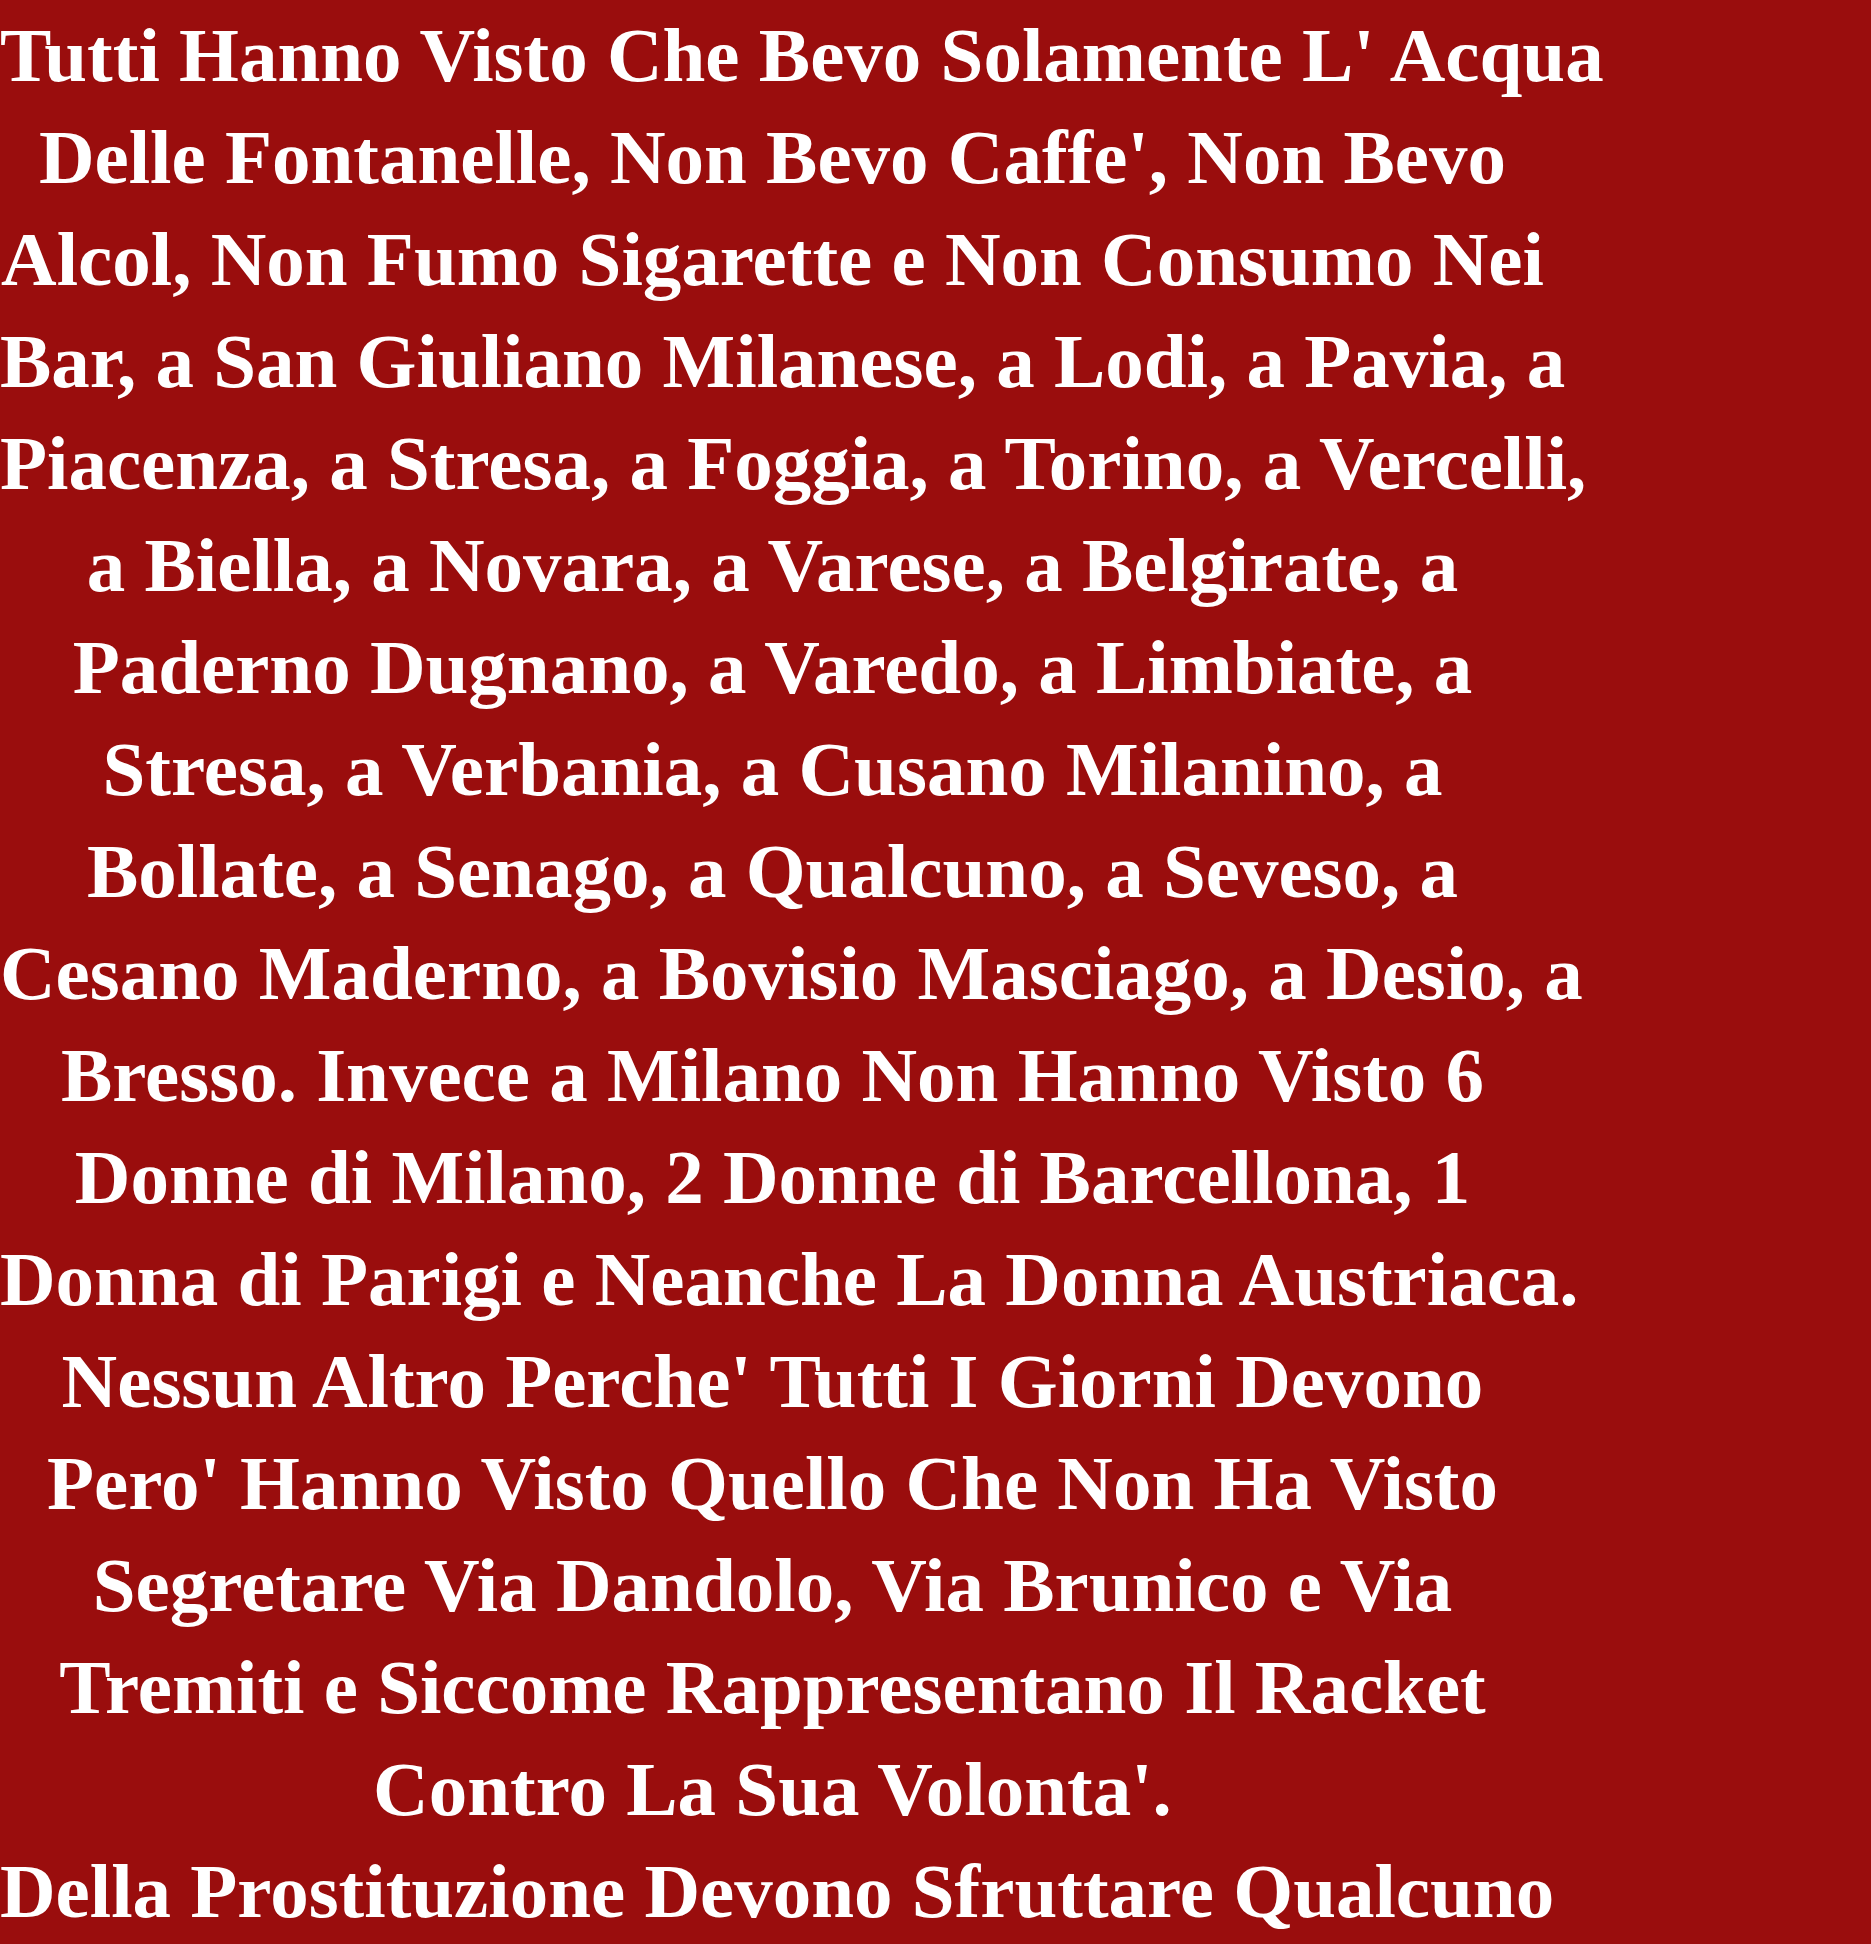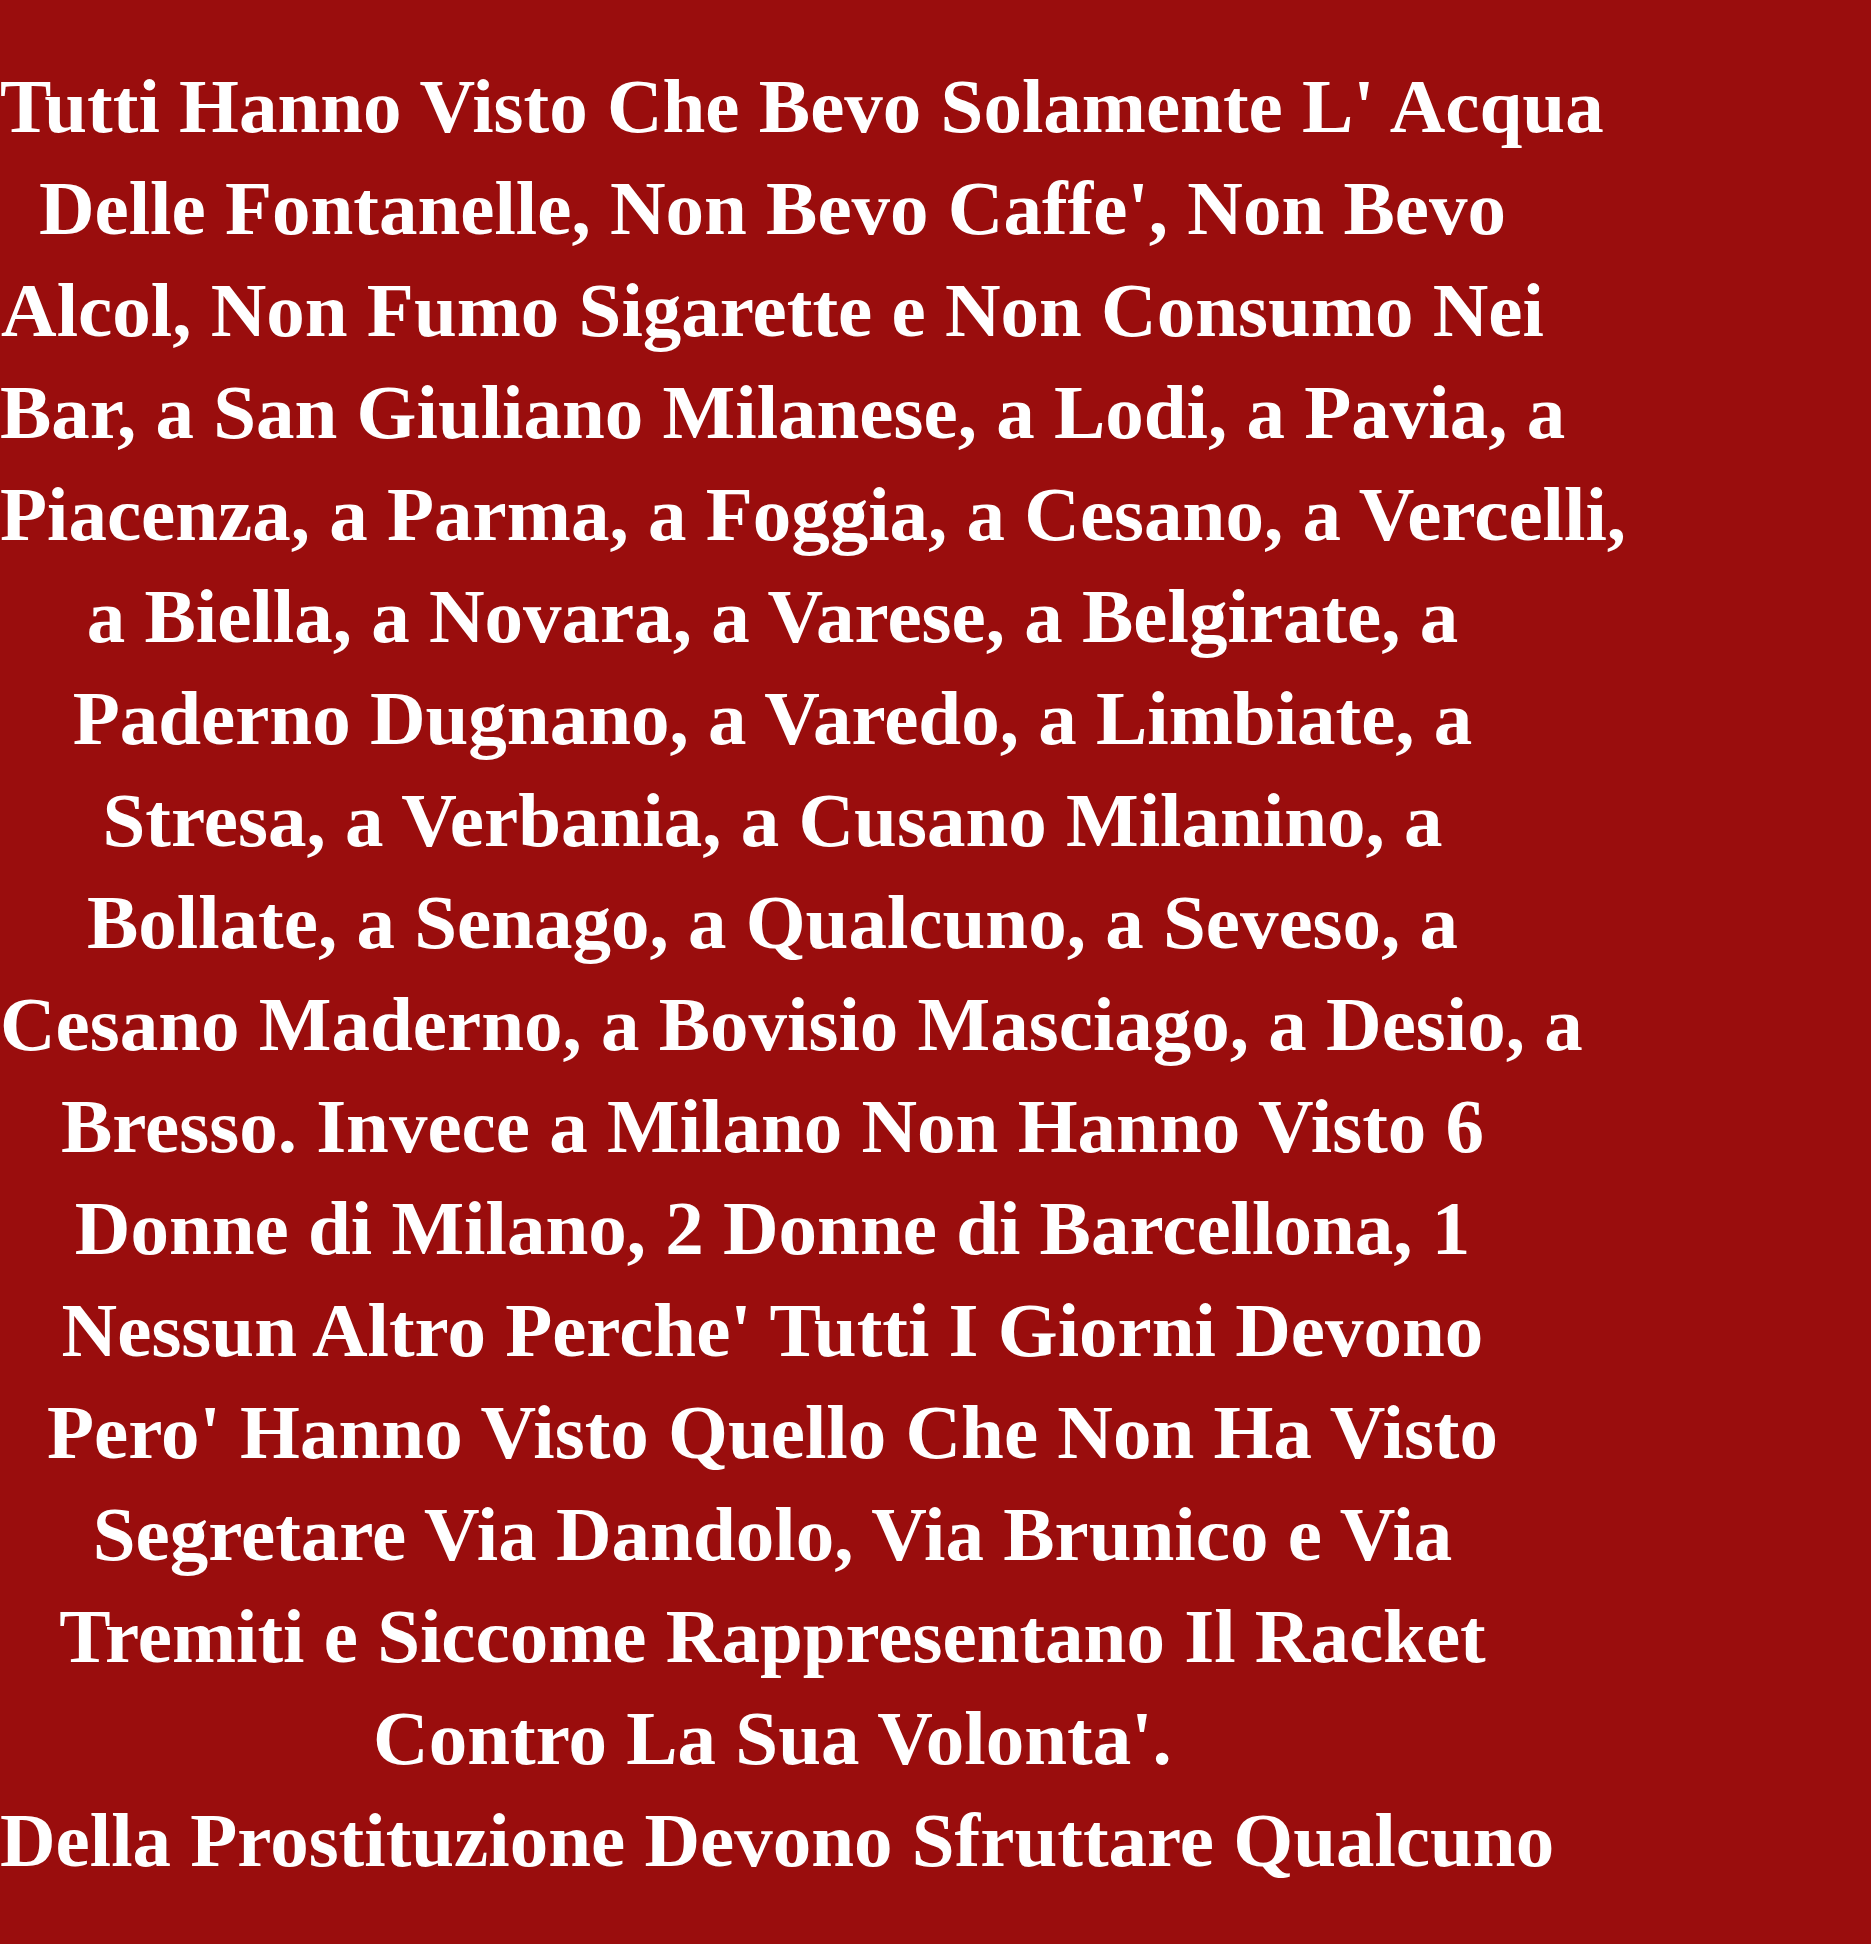--- a/index.html
+++ b/index.html
@@ -34,27 +34,28 @@
   }
 </style>
 </head>
 <body>
 
 <div class="poster">
   <div class="poster-line">Tutti Hanno Visto Che Bevo Solamente L' Acqua</div>
   <div class="poster-line">Delle Fontanelle, Non Bevo Caffe', Non Bevo</div>
   <div class="poster-line">Alcol, Non Fumo Sigarette e Non Consumo Nei</div>
   <div class="poster-line">Bar, a San Giuliano Milanese, a Lodi, a Pavia, a</div>
-  <div class="poster-line">Piacenza, a Parma, a Foggia, a Cesano, a Vercelli,</div>
+  <div class="poster-line">Piacenza, a Stresa, a Foggia, a Torino, a Vercelli,</div>
   <div class="poster-line">a Biella, a Novara, a Varese, a Belgirate, a</div>
   <div class="poster-line">Paderno Dugnano, a Varedo, a Limbiate, a</div>
   <div class="poster-line">Stresa, a Verbania, a Cusano Milanino, a</div>
   <div class="poster-line">Bollate, a Senago, a Qualcuno, a Seveso, a</div>
   <div class="poster-line">Cesano Maderno, a Bovisio Masciago, a Desio, a</div>
   <div class="poster-line">Bresso. Invece a Milano Non Hanno Visto 6</div>
   <div class="poster-line">Donne di Milano, 2 Donne di Barcellona, 1</div>
+  <div class="poster-line">Donna di Parigi e Neanche La Donna Austriaca.</div>
   <div class="poster-line">Nessun Altro Perche' Tutti I Giorni Devono</div>
   <div class="poster-line">Pero' Hanno Visto Quello Che Non Ha Visto</div>
   <div class="poster-line">Segretare Via Dandolo, Via Brunico e Via</div>
   <div class="poster-line">Tremiti e Siccome Rappresentano Il Racket</div>
   <div class="poster-line">Contro La Sua Volonta'.</div>
   <div class="poster-line">Della Prostituzione Devono Sfruttare Qualcuno</div>
 </div>
 
 </body></html>

